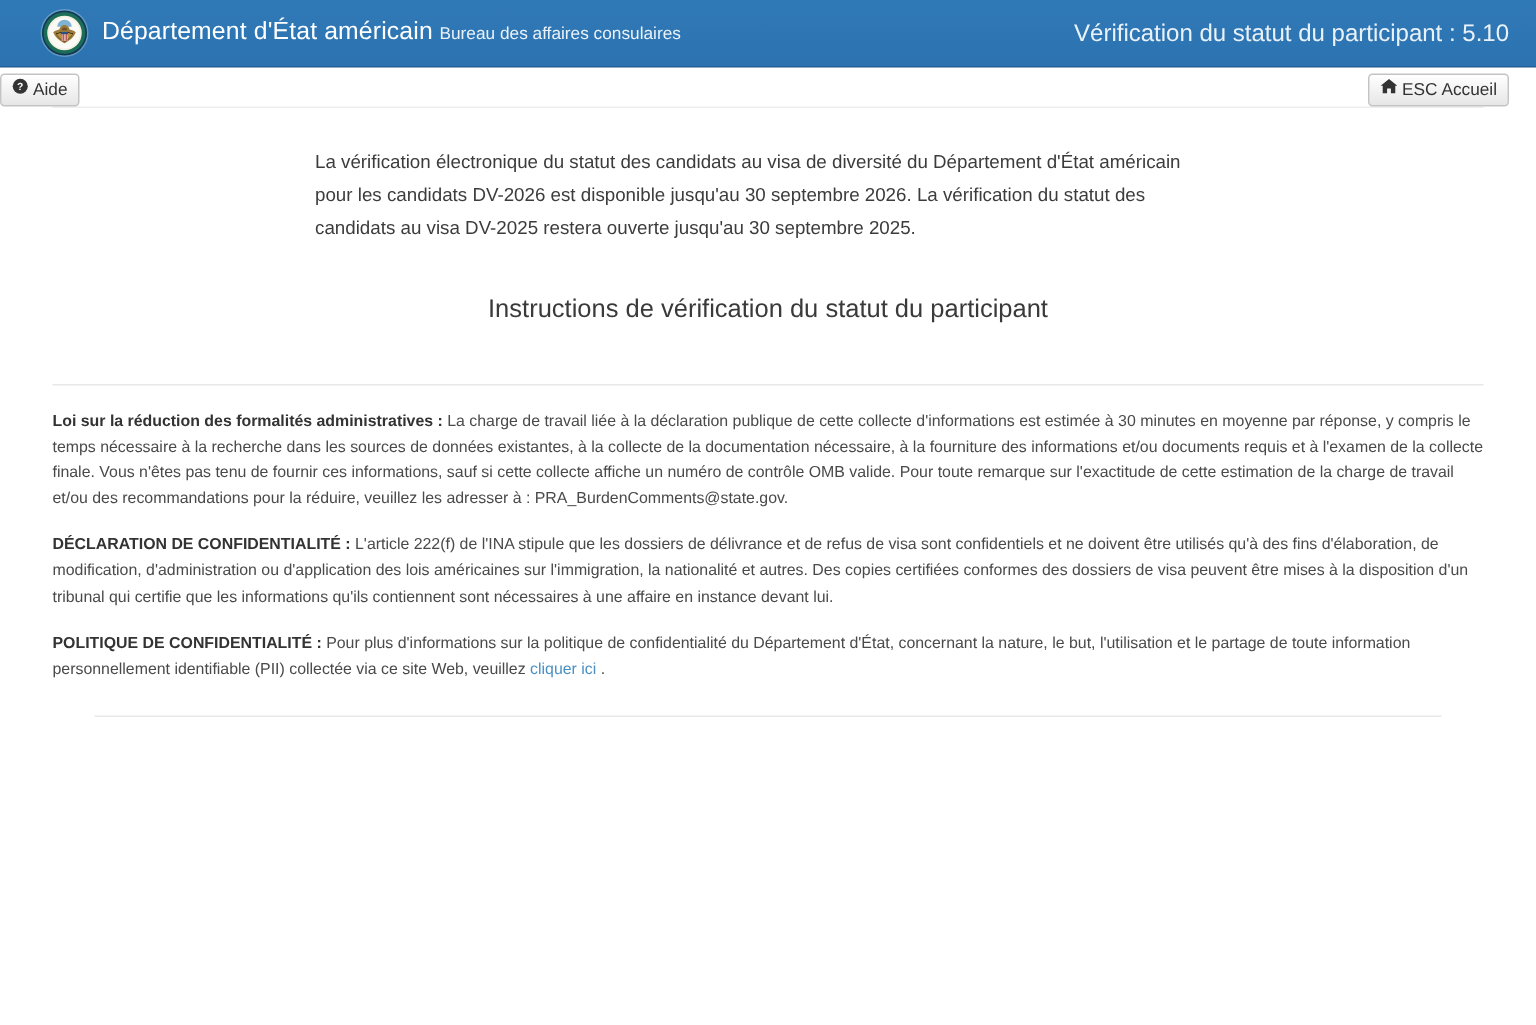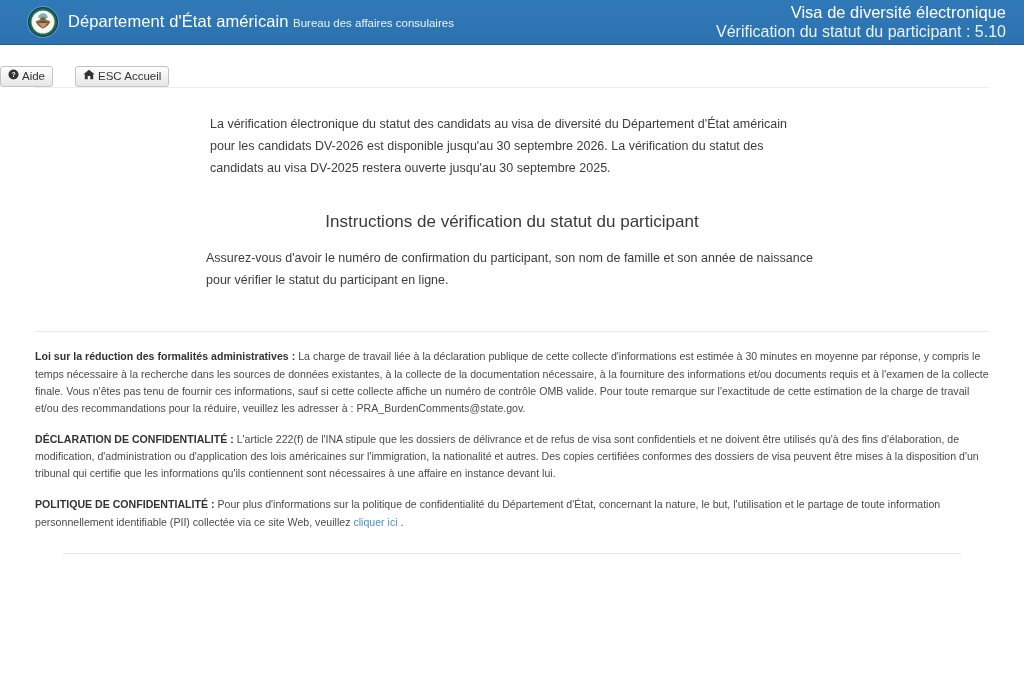--- a/index.html
+++ b/index.html
@@ -72,23 +72,23 @@
   .app-version {
     color: #eaf2f9;
     font-size: 16px;
     margin-top: 2px;
     white-space: nowrap;
   }
 
   
   .toolbar {
     display: flex;
-    justify-content: flex-start;
-    gap: 22px;
-    padding: 21px 18px 0 0;
+    justify-content: space-between;
+    gap: 1px;
+    padding: 4px 18px 0 0;
   }
   .btn-default {
     display: inline-flex;
     align-items: center;
     gap: 3px;
     font-size: 11.5px;
     color: #333333;
     background: linear-gradient(180deg, #ffffff 0%, #e6e6e6 100%);
     border: 1px solid #c4c4c4;
     border-radius: 3px;
@@ -220,21 +220,20 @@
         <rect x="12.6" y="14.3" width="4.8" height="1.5" fill="#2b4f86"></rect>
         <circle cx="15" cy="15" r="14.5" fill="none" stroke="#123a4d" stroke-width="1"></circle>
       </svg>
     </span>
     <span class="brand-text">
       <span class="brand-title">Département d'État américain</span>
       <span class="brand-sub">Bureau des affaires consulaires</span>
     </span>
   </div>
   <div class="app-id">
-    <div class="app-title">Visa de diversité électronique</div>
     <div class="app-version">Vérification du statut du participant : 5.10</div>
   </div>
 </div>
 
 <div class="toolbar">
   <button class="btn-default">
     <span class="gi">
       <svg width="11" height="11" viewBox="0 0 16 16" aria-hidden="true">
         <circle cx="8" cy="8" r="7.3" fill="#333333"></circle>
         <text x="8" y="11.6" font-family="Liberation Sans, sans-serif" font-size="10" font-weight="bold" fill="#ffffff" text-anchor="middle">?</text>
@@ -254,21 +253,20 @@
 
 <div class="content">
 
   <hr class="rule">
 
   <div class="intro-wrap">
     <p class="intro-text">La vérification électronique du statut des candidats au visa de diversité du Département d'État américain pour les candidats DV-2026 est disponible jusqu'au 30 septembre 2026. La vérification du statut des candidats au visa DV-2025 restera ouverte jusqu'au 30 septembre 2025.</p>
 
     <h2 class="section-title">Instructions de vérification du statut du participant</h2>
 
-    <p class="instr-text">Assurez-vous d'avoir le numéro de confirmation du participant, son nom de famille et son année de naissance pour vérifier le statut du participant en ligne.</p>
 
   </div>
 
   <hr class="legal-divider">
 
   <div class="legal">
     <p>
       <b>Loi sur la réduction des formalités administratives :</b><span> La charge de travail liée à la déclaration publique de cette collecte d'informations est estimée à 30 minutes en moyenne par réponse, y compris le temps nécessaire à la recherche dans les sources de données existantes, à la collecte de la documentation nécessaire, à la fourniture des informations et/ou documents requis et à l'examen de la collecte finale. Vous n'êtes pas tenu de fournir ces informations, sauf si cette collecte affiche un numéro de contrôle OMB valide. Pour toute remarque sur l'exactitude de cette estimation de la charge de travail et/ou des recommandations pour la réduire, veuillez les adresser à : PRA_BurdenComments@state.gov.</span>
     </p>
     <p>

